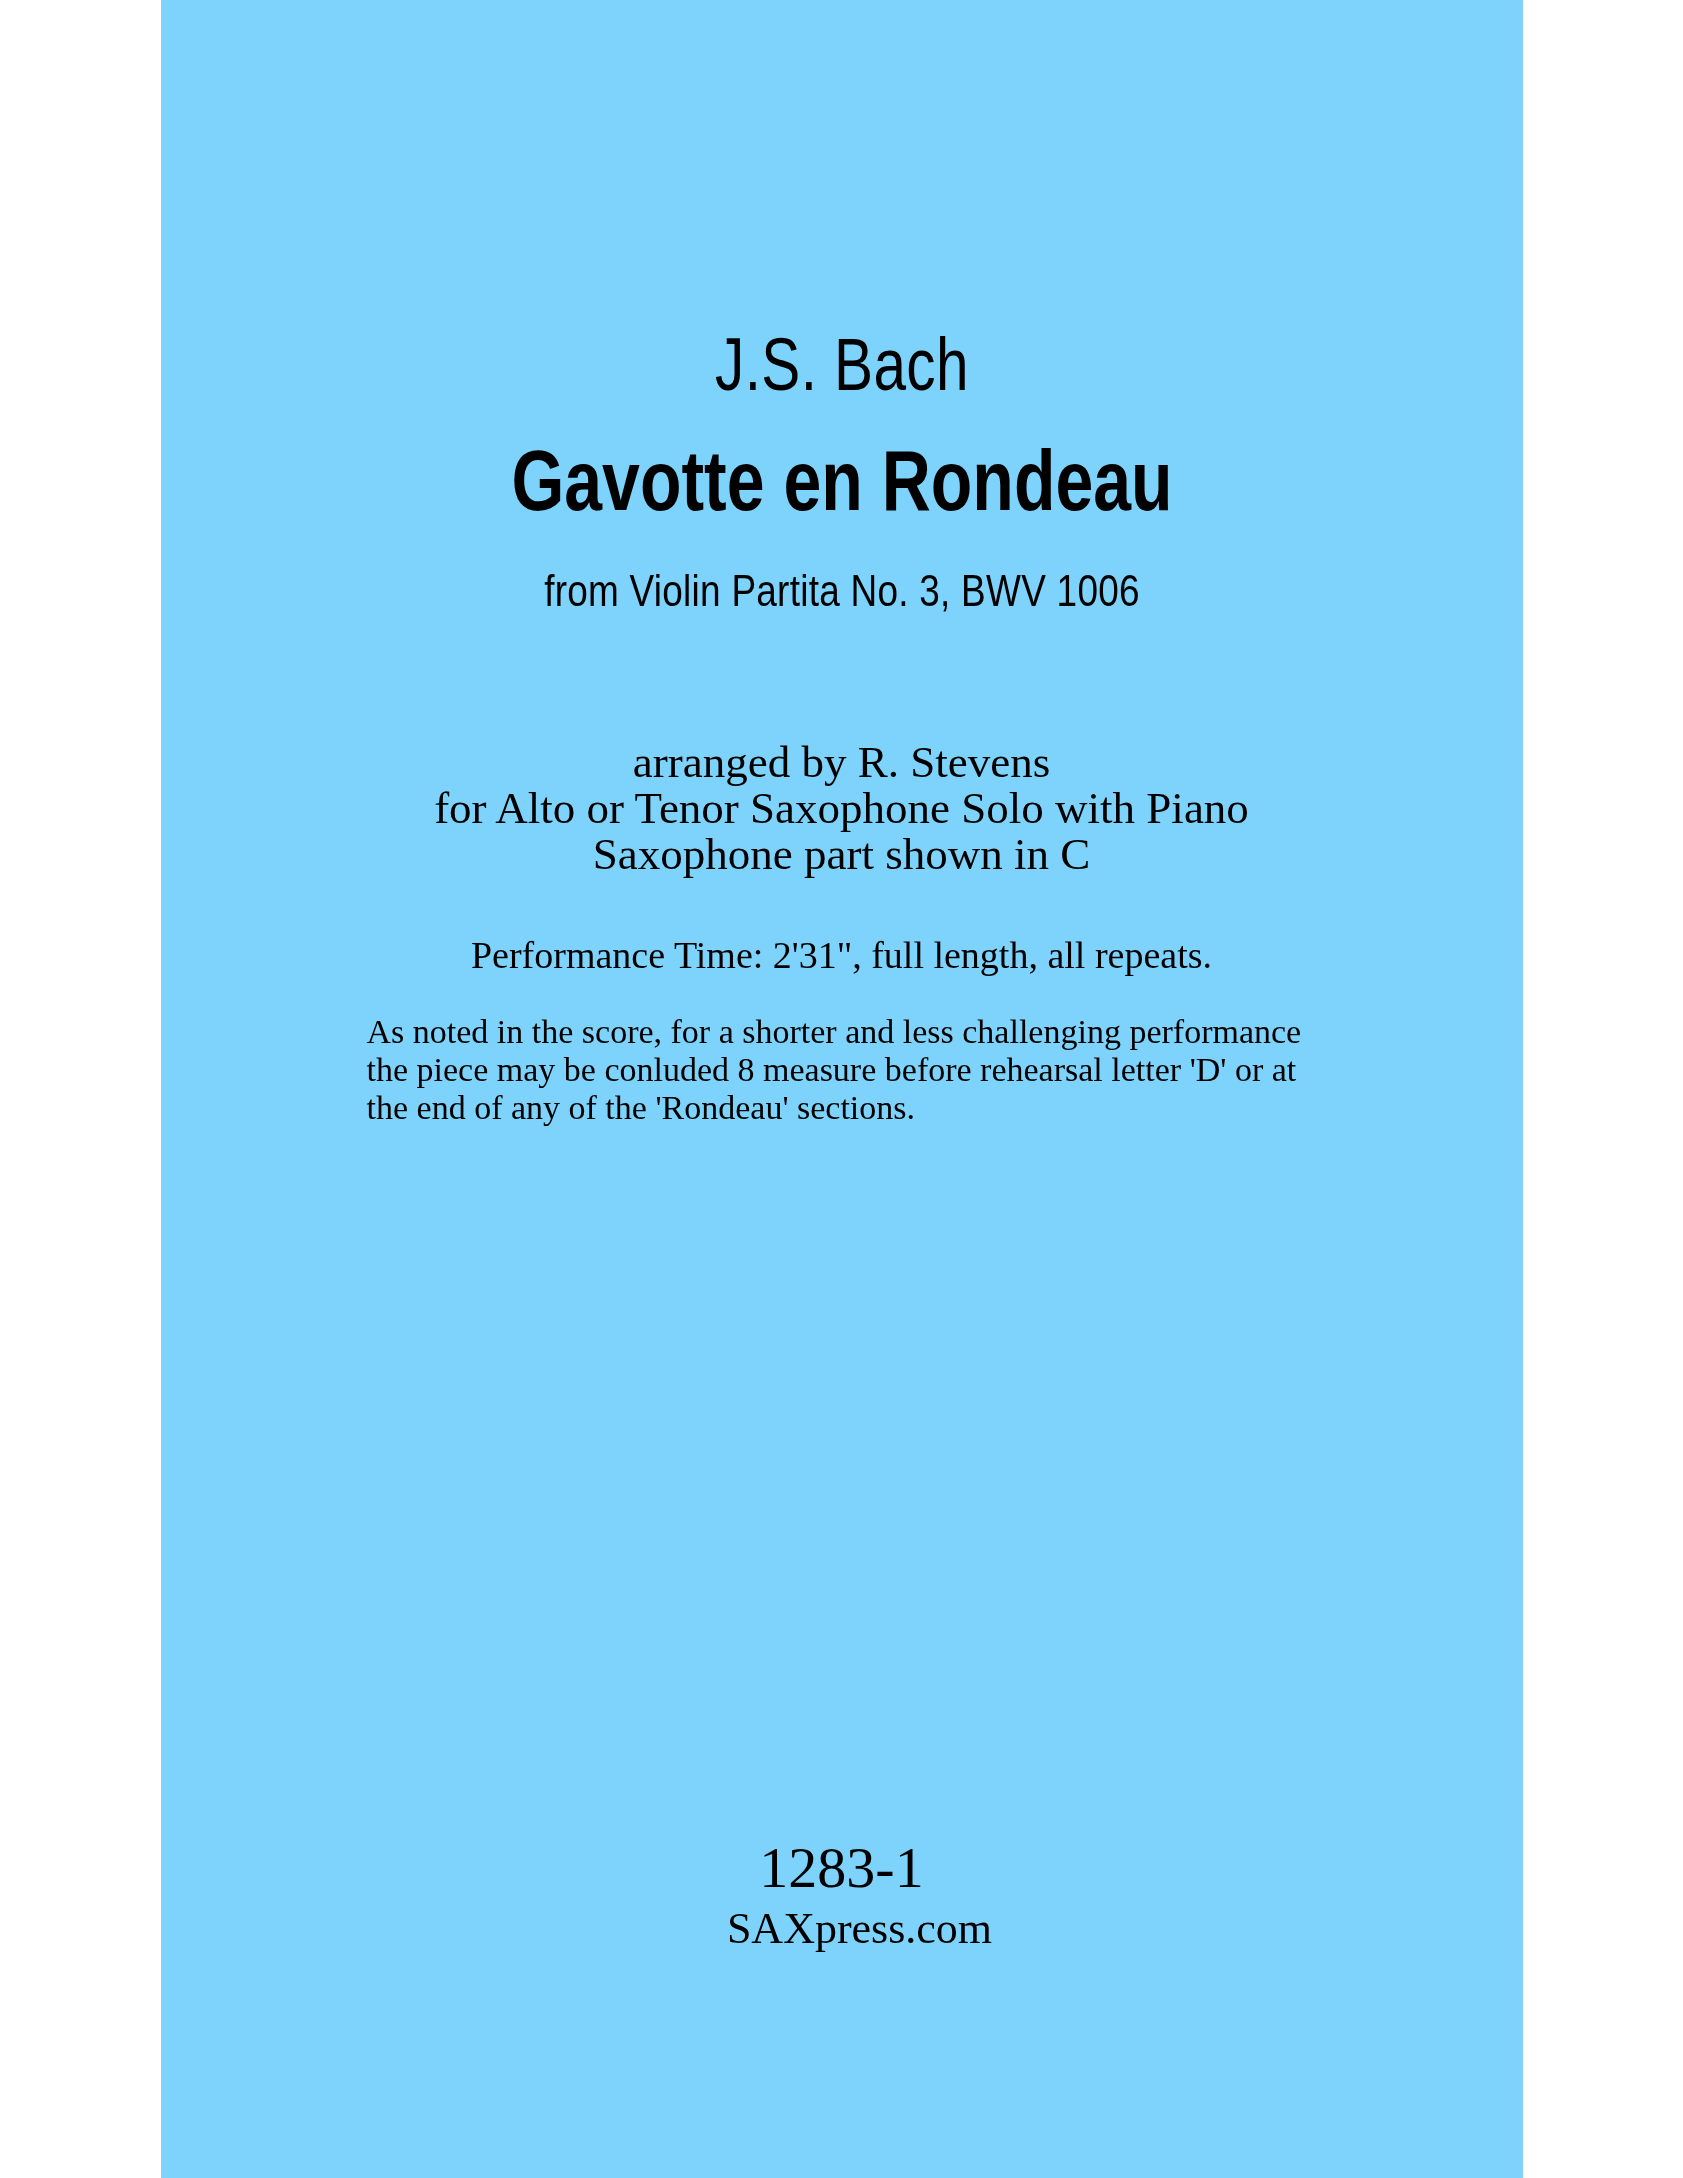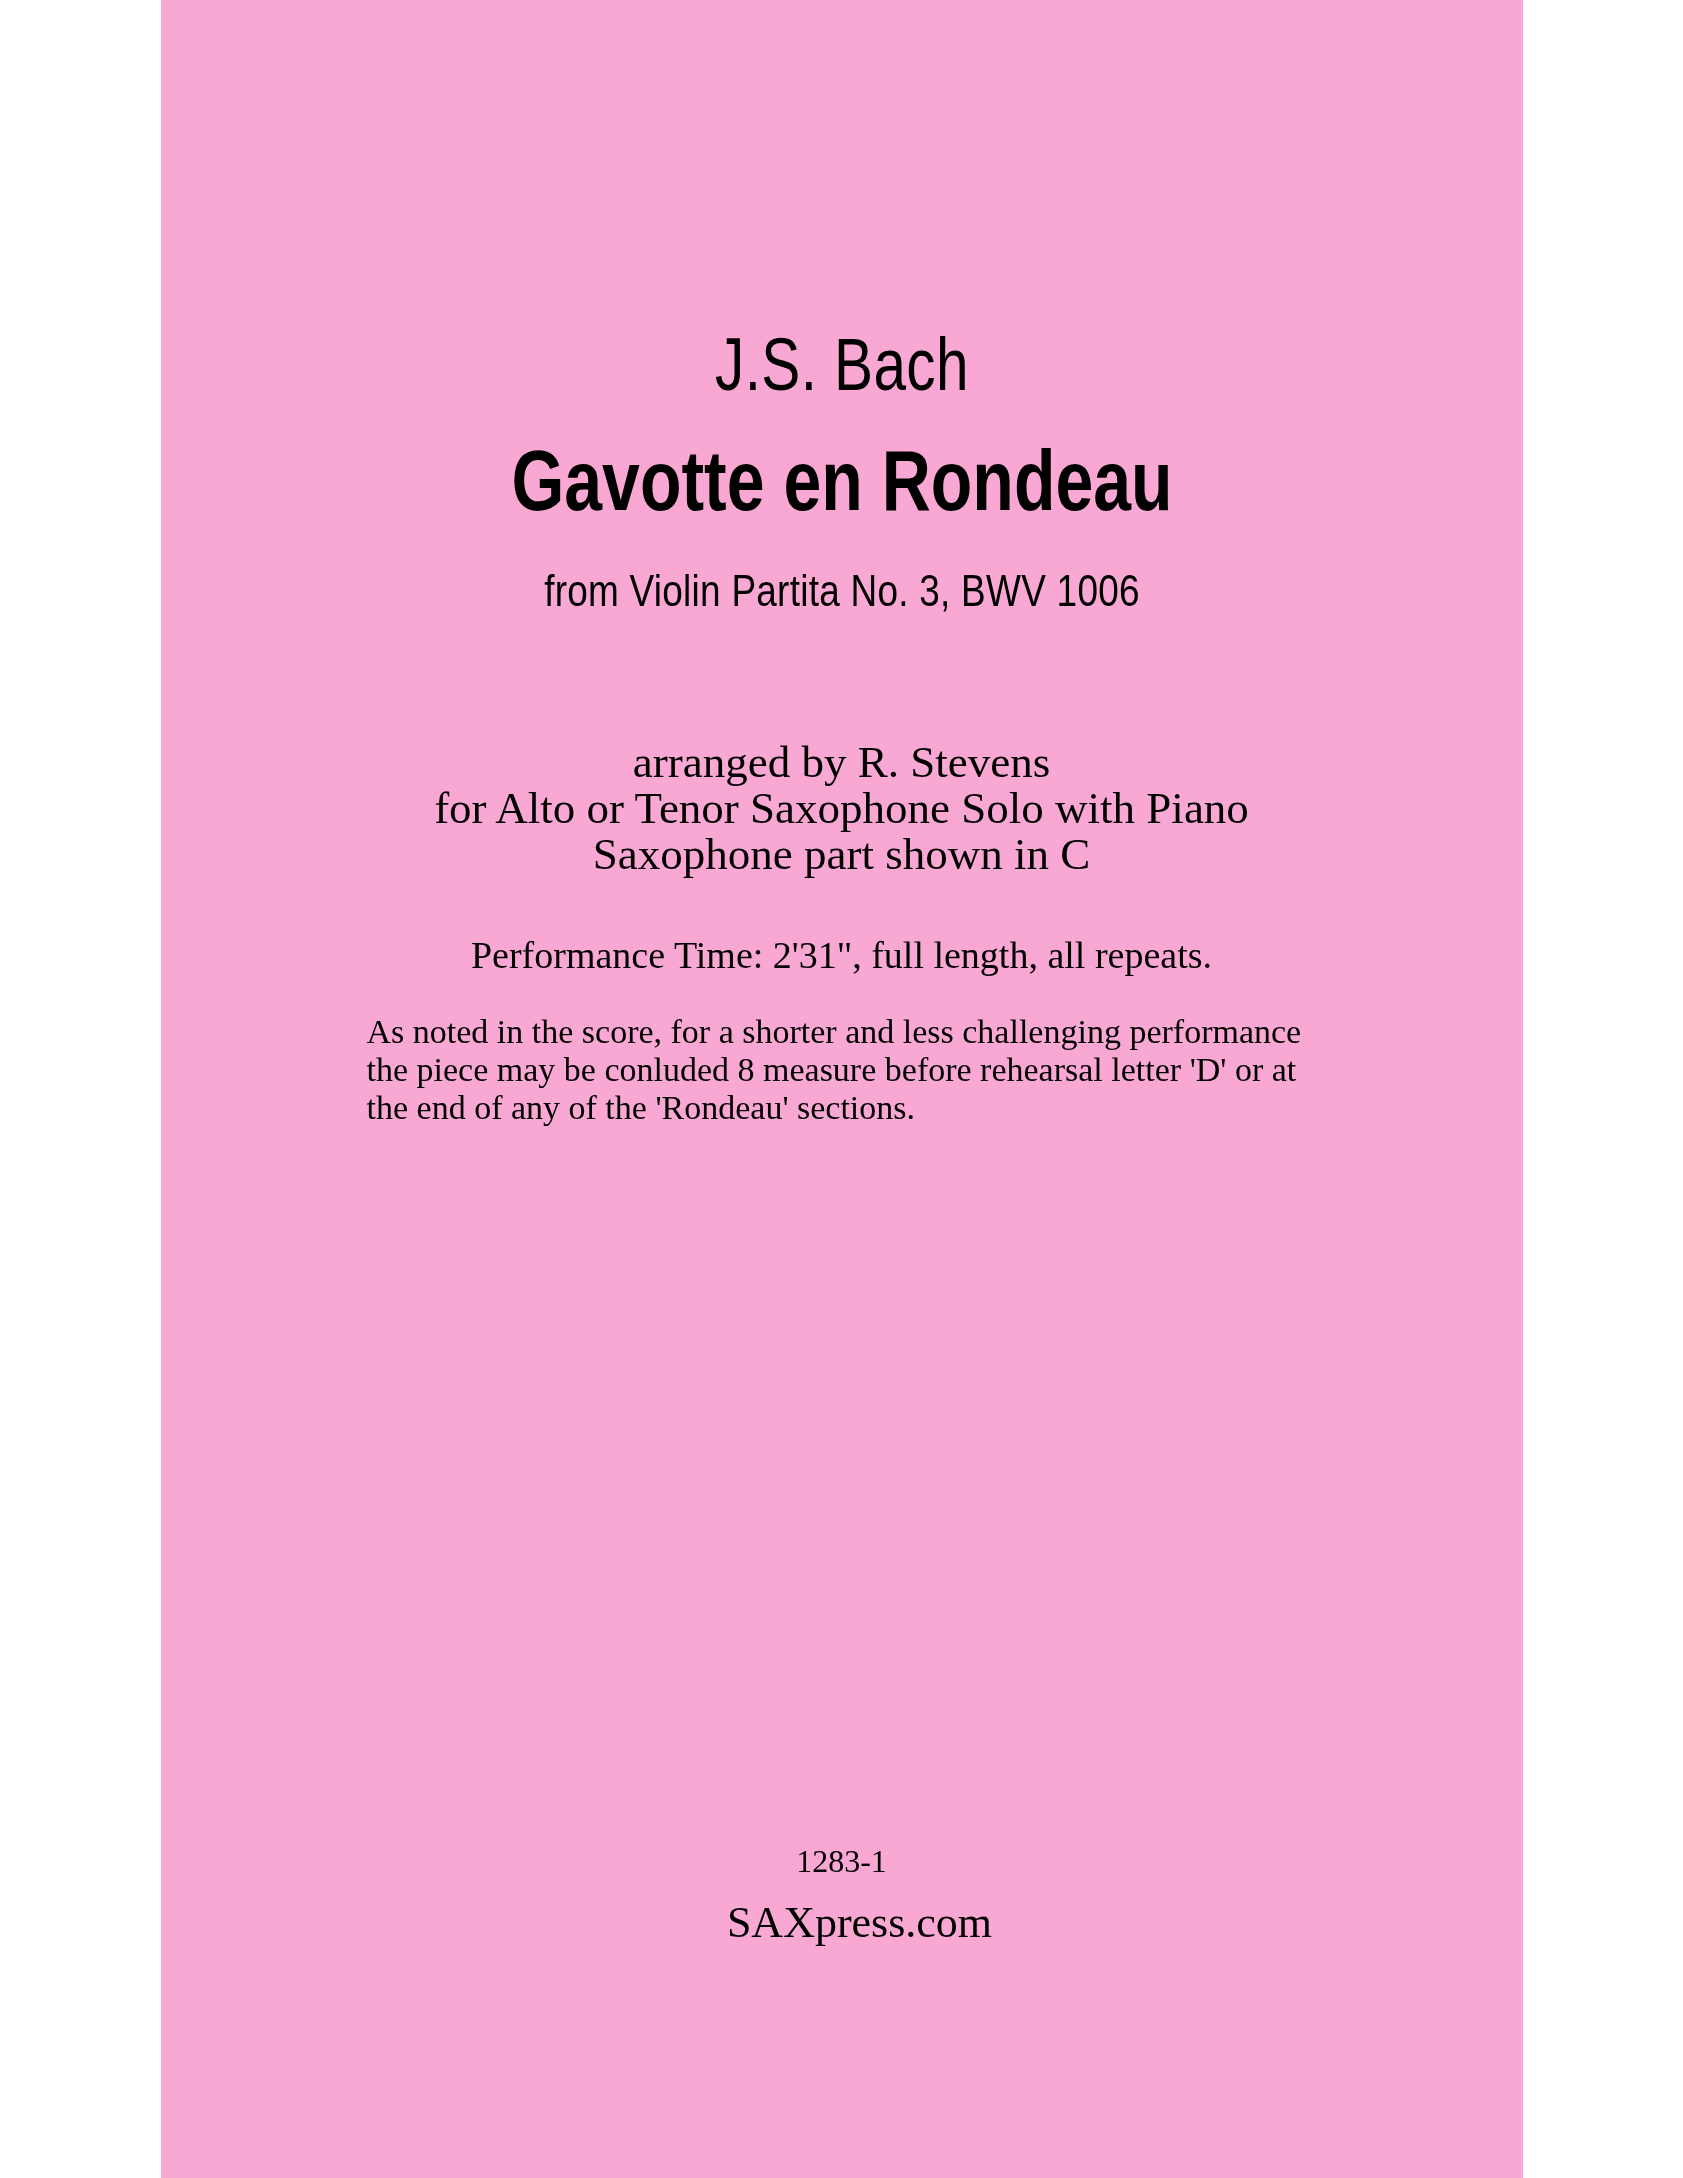--- a/index.html
+++ b/index.html
@@ -7,21 +7,21 @@
     margin: 0;
     padding: 0;
     background: #ffffff;
   }
 
   .page {
     position: relative;
     width: 1362px;
     height: 2178px;
     margin: 0 auto;
-    background: #f9a8d4;
+    background: #7dd3fc;
     overflow: hidden;
     color: #000000;
     -webkit-font-smoothing: antialiased;
   }
 
   
   .title-block {
     position: absolute;
     left: 0;
     right: 0;
@@ -117,24 +117,24 @@
   .footer-block {
     position: absolute;
     left: 0;
     right: 0;
     top: 1836px;
     text-align: center;
     font-family: "Liberation Serif", "DejaVu Serif", serif;
   }
 
   .catalog-number {
-    font-size: 32px;
+    font-size: 58px;
     line-height: 51px;
     font-weight: 400;
-    margin: 0;
+    margin: 6px;
   }
 
   .publisher {
     font-size: 44px;
     line-height: 51px;
     font-weight: 400;
     margin: 10px 0 0 0;
     padding-left: 36px;
   }
 </style>

